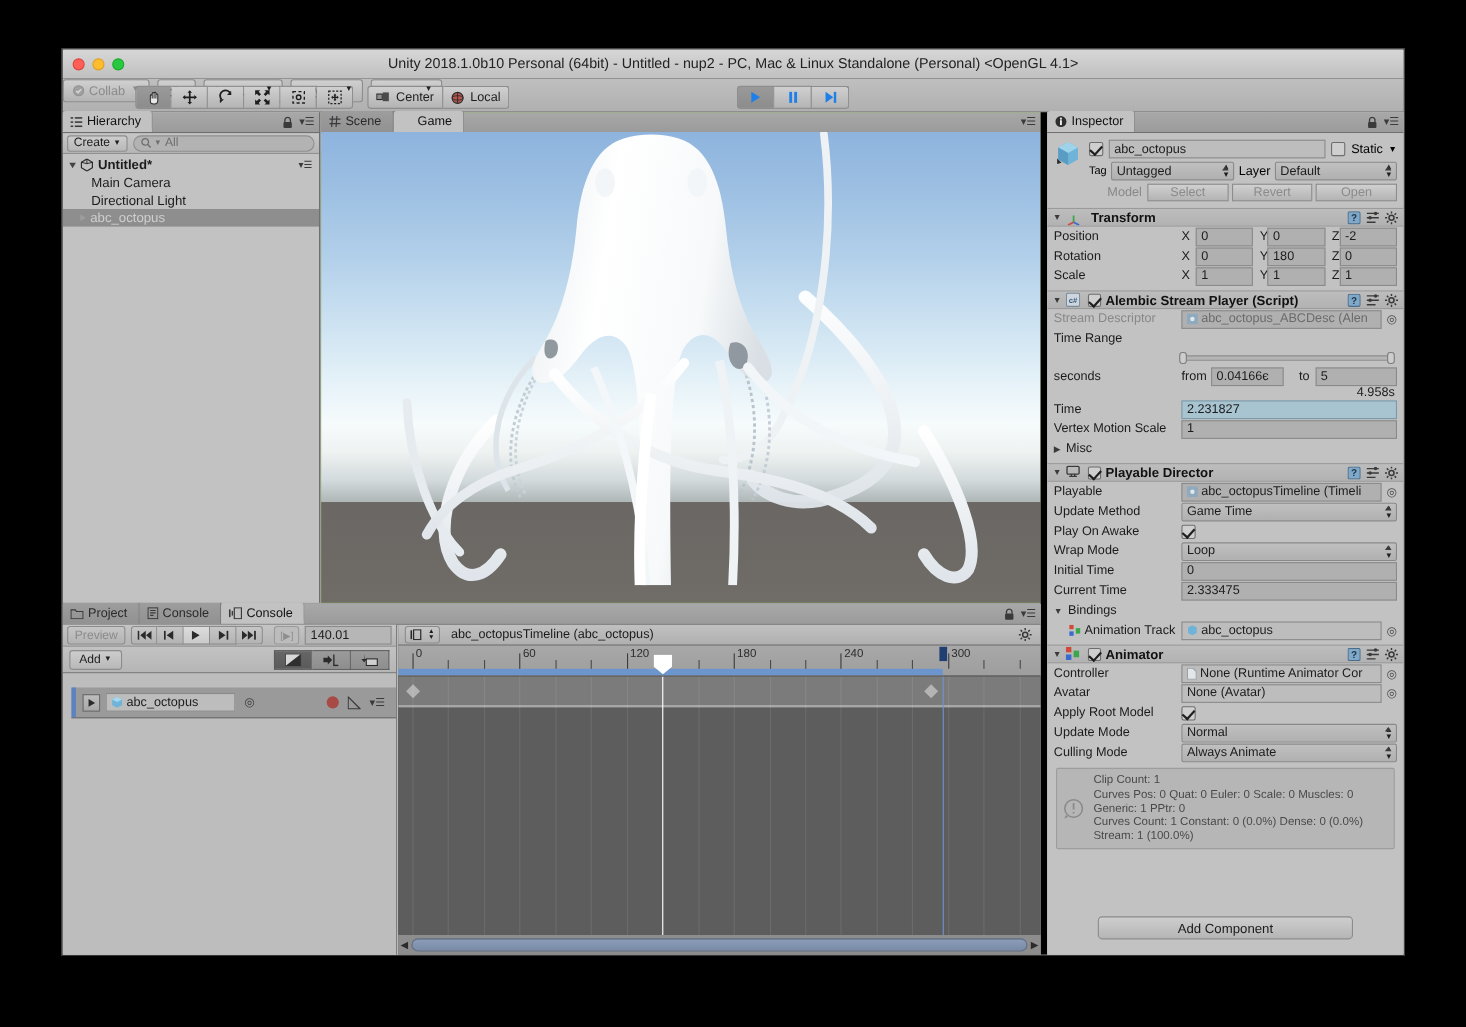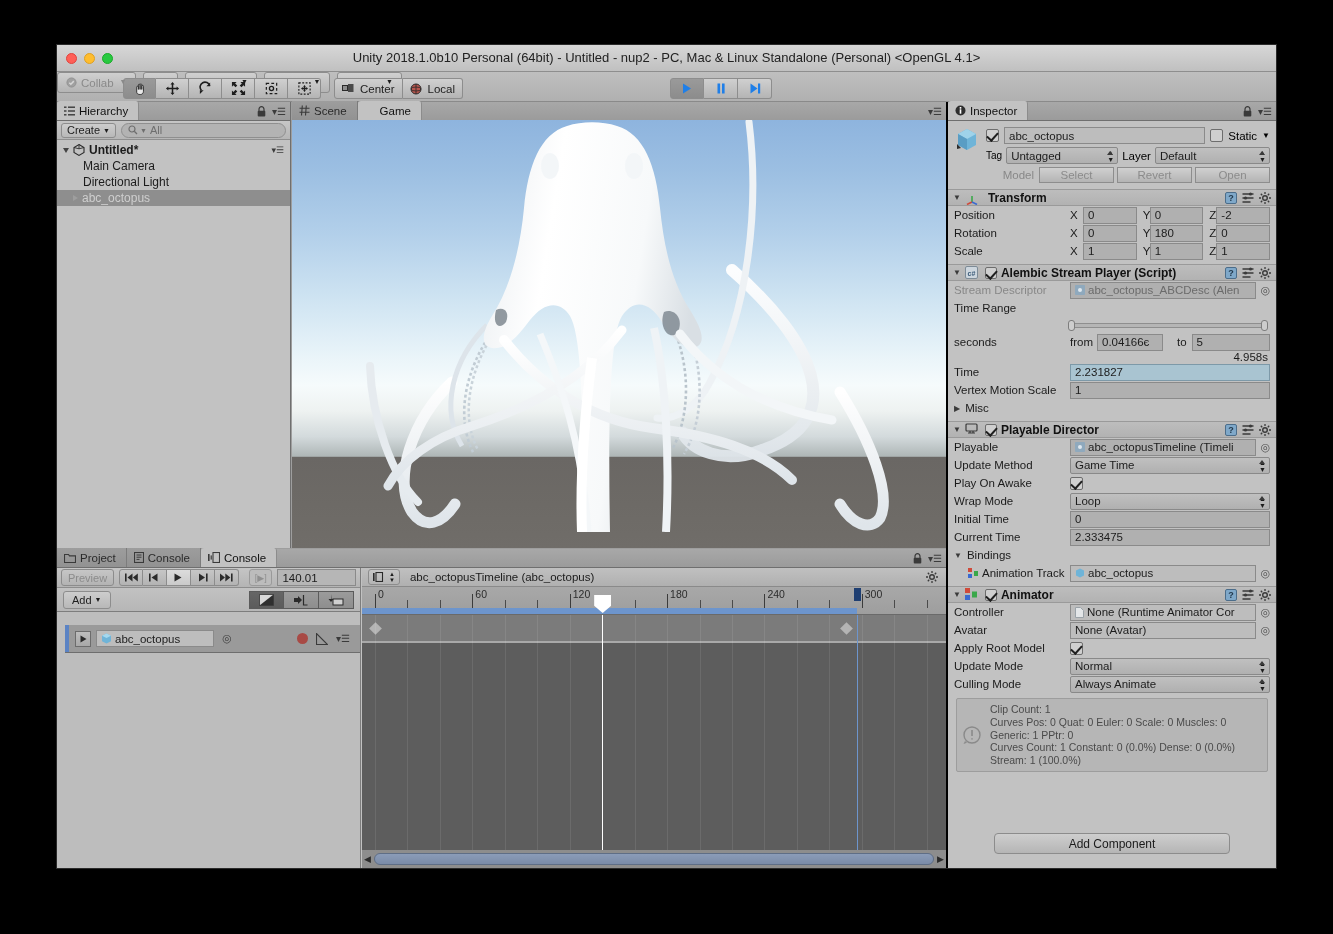--- a/index.html
+++ b/index.html
@@ -162,21 +162,21 @@
     overflow: hidden;
     background: linear-gradient(180deg,
        #8eb4de 0%, #9cbfe2 12%, #b3d0ea 27%, #cfe4f2 42%,
        #e9f4f9 55%, #f6fbfc 62%, #eef2f1 68%, #d3dadc 74%, #aeb6b6 78.6%,
        #6a6764 78.7%, #6d6a66 90%, #706d69 100%);
   }
 
   
   #inspector {
     position: absolute; right: 0; top: 0; width: 330px; bottom: 0;
-    background: #c2c2c2; border-left: 2px solid #000000;
+    background: #c2c2c2; border-left: 6px solid #000000;
   }
   #insp-body { position: absolute; left:0; right:0; top: 19px; bottom: 0; overflow: hidden; background: #c2c2c2; }
   .insp-head {
     display: flex; align-items: flex-start; padding: 6px 6px 0 6px; gap: 6px;
   }
   .go-icon {
     width: 26px; height: 26px; position: relative; flex: none;
   }
   .ck { width: 13px; height: 13px; background: #cfcfcf; border: 1px solid #6d6d6d; border-radius: 2px; position: relative; flex: none; }
   .ck.on:after {

